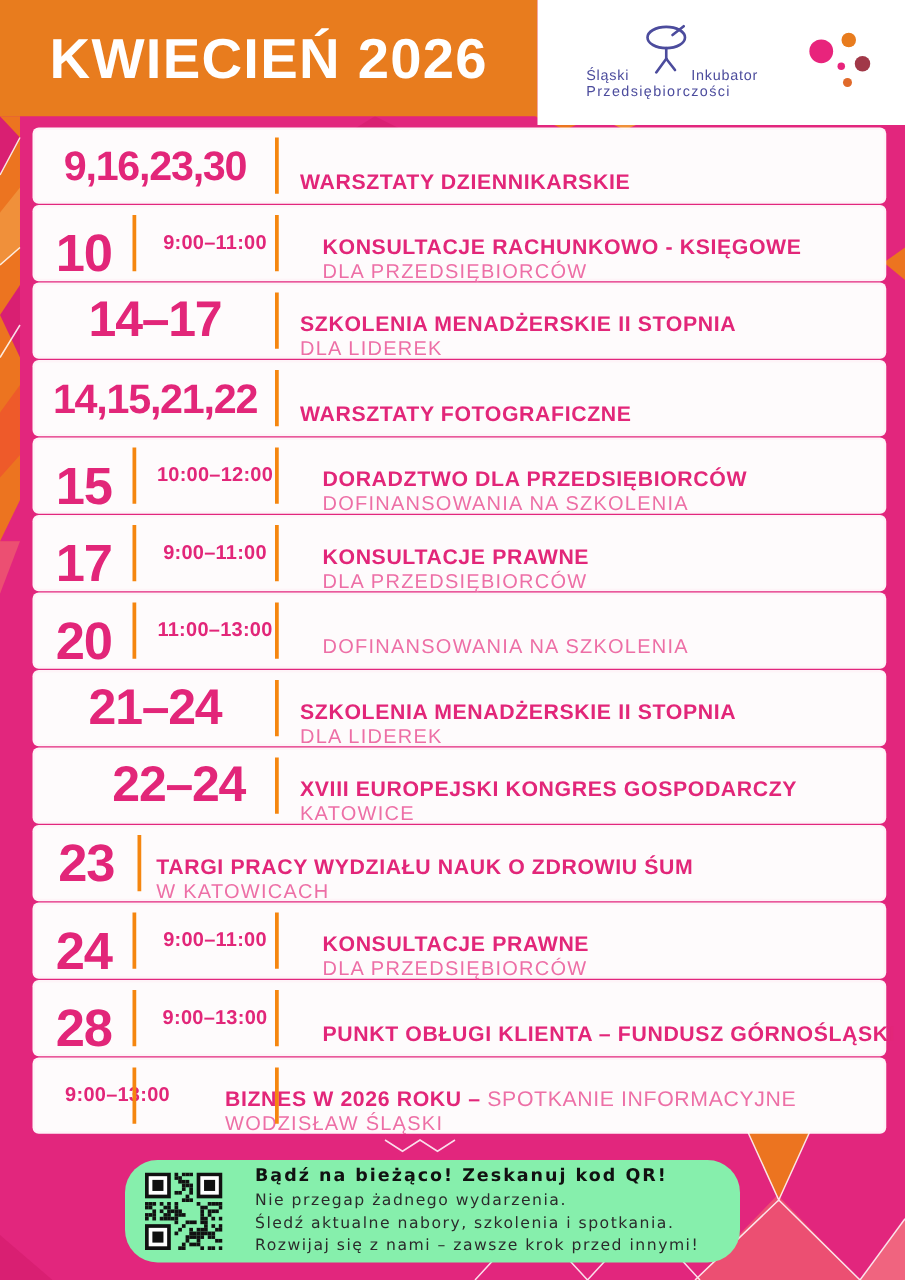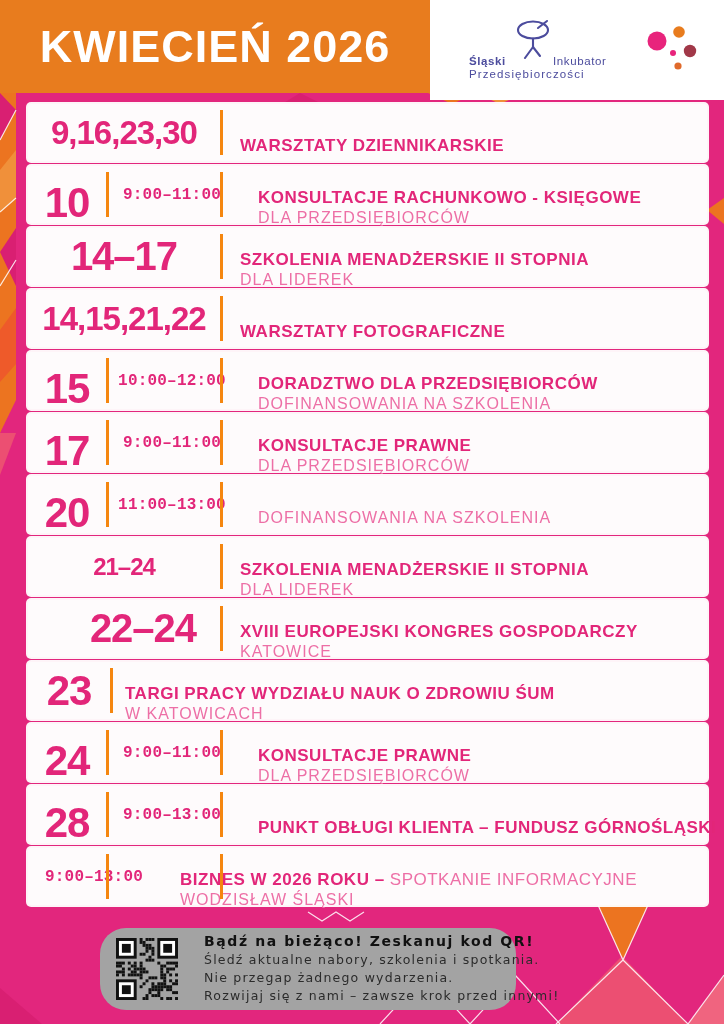--- a/index.html
+++ b/index.html
@@ -17,44 +17,44 @@
   .stage{position:absolute;inset:0;width:724px;height:1024px;}
   .bg{position:absolute;left:0;top:0;z-index:0;}
 
   
   .header{position:absolute;left:0;top:0;width:724px;height:100px;z-index:2;display:flex;}
   .header-orange{width:430px;height:93px;background:var(--orange);display:flex;align-items:center;justify-content:center;}
   .header-title{color:#fff;font-weight:800;font-size:45px;letter-spacing:1px;white-space:nowrap;}
   .header-white{flex:1;background:#fff;display:flex;align-items:center;justify-content:center;gap:12px;}
   .logo{position:relative;width:178px;height:66px;color:var(--indigo);}
   .logo-figure{position:absolute;left:56px;top:2px;}
-  .logo-slaski{position:absolute;left:14px;top:38px;font-size:11.5px;letter-spacing:.6px;font-weight:700;}
+  .logo-slaski{position:absolute;left:14px;top:38px;font-size:11.5px;letter-spacing:.6px;font-weight:400;}
   .logo-inkubator{position:absolute;left:98px;top:38px;font-size:11.5px;letter-spacing:.6px;font-weight:500;}
   .logo-przeds{position:absolute;left:14px;top:51px;font-size:11.5px;letter-spacing:1.1px;font-weight:500;}
 
   
   .rows{position:absolute;left:28px;top:104px;width:679px;z-index:2;display:flex;flex-direction:column;gap:5px;}
   .row{position:relative;height:57px;background:var(--card);border-radius:3px;
        box-shadow:0 0 0 2px rgba(255,255,255,.95);display:flex;align-items:center;}
   .date-col{flex:none;display:flex;align-items:center;justify-content:center;}
   .date-col.w-time{width:78px;margin-top:16px;}
   .date-col.w-wide{width:192px;}
   .date-col.w-narrow{width:82px;}
   .date{color:var(--pink-text);font-weight:800;letter-spacing:-1px;white-space:nowrap;}
   .vdiv{position:absolute;top:6px;bottom:6px;width:2.5px;background:var(--divider);}
-  .time-col{flex:none;width:132px;display:flex;justify-content:center;font-family:Liberation Mono, monospace;}
+  .time-col{flex:none;width:132px;display:flex;justify-content:center;}
   .time{color:var(--pink-text);font-weight:700;font-size:16px;letter-spacing:.2px;white-space:nowrap;}
   .title-col{flex:1;display:flex;flex-direction:column;justify-content:center;padding-left:20px;padding-right:4px;margin-top:26px;}
   .title-col.tight{padding-left:15px;}
   .ev-title{color:var(--pink-text);font-weight:700;font-size:17px;letter-spacing:.5px;line-height:21px;white-space:nowrap;}
   .ev-title .light{color:var(--pink-light);font-weight:400;}
   .ev-sub{color:var(--pink-light);font-weight:400;font-size:16px;letter-spacing:1px;line-height:20px;white-space:nowrap;}
 
   
-  .qr-card{position:absolute;left:100px;top:928px;width:416px;height:82px;background:#a3a3a3;
+  .qr-card{position:absolute;left:100px;top:928px;width:492px;height:82px;background:#86efac;
            border-radius:26px;z-index:2;display:flex;align-items:center;padding-left:16px;}
   .qr-box{flex:none;width:62px;height:62px;}
   .qr-text{margin-left:26px;color:#2b2b2b;}
   .qr-heading{font-family:"DejaVu Sans",sans-serif;font-weight:700;font-size:14px;letter-spacing:1.6px;color:#111;margin-bottom:2px;white-space:nowrap;}
   .qr-line{font-family:"DejaVu Sans",sans-serif;font-size:12.5px;letter-spacing:1.2px;line-height:18px;white-space:nowrap;}
 </style>
 </head>
 <body>
 
 <div class="stage">
@@ -199,21 +199,21 @@
         <div class="time-col">
           <span class="time">11:00–13:00</span>
         </div>
         <div class="vdiv" style="left: 192px;"></div>
         <div class="title-col">
           <div class="ev-sub">DOFINANSOWANIA NA SZKOLENIA</div>
         </div>
       </div>
       <div class="row">
         <div class="date-col w-wide">
-          <span class="date" style="font-size: 24px;">21–24</span>
+          <span class="date" style="font-size: 40px;">21–24</span>
         </div>
         <div class="vdiv" style="left: 192px;"></div>
         <div class="title-col">
           <div class="ev-title">SZKOLENIA MENADŻERSKIE II STOPNIA</div>
           <div class="ev-sub">DLA LIDEREK</div>
         </div>
       </div>
       <div class="row">
         <div class="date-col w-wide">
           <span class="date" style="font-size: 40px; margin-left: 38px;">22–24</span>
@@ -398,19 +398,19 @@
         <rect x="2" y="2" width="3" height="3" fill="#111"></rect>
         <rect x="14" y="0" width="7" height="7" fill="#111"></rect>
         <rect x="15" y="1" width="5" height="5" fill="#fff"></rect>
         <rect x="16" y="2" width="3" height="3" fill="#111"></rect>
         <rect x="0" y="14" width="7" height="7" fill="#111"></rect>
         <rect x="1" y="15" width="5" height="5" fill="#fff"></rect>
         <rect x="2" y="16" width="3" height="3" fill="#111"></rect>
       </svg>
     <div class="qr-text">
       <div class="qr-heading">Bądź na bieżąco! Zeskanuj kod QR!</div>
+      <div class="qr-line">Nie przegap żadnego wydarzenia.</div>
       <div class="qr-line">Śledź aktualne nabory, szkolenia i spotkania.</div>
-      <div class="qr-line">Nie przegap żadnego wydarzenia.</div>
       <div class="qr-line">Rozwijaj się z nami – zawsze krok przed innymi!</div>
     </div>
   </div>
 
 </div>
 
 </body></html>

